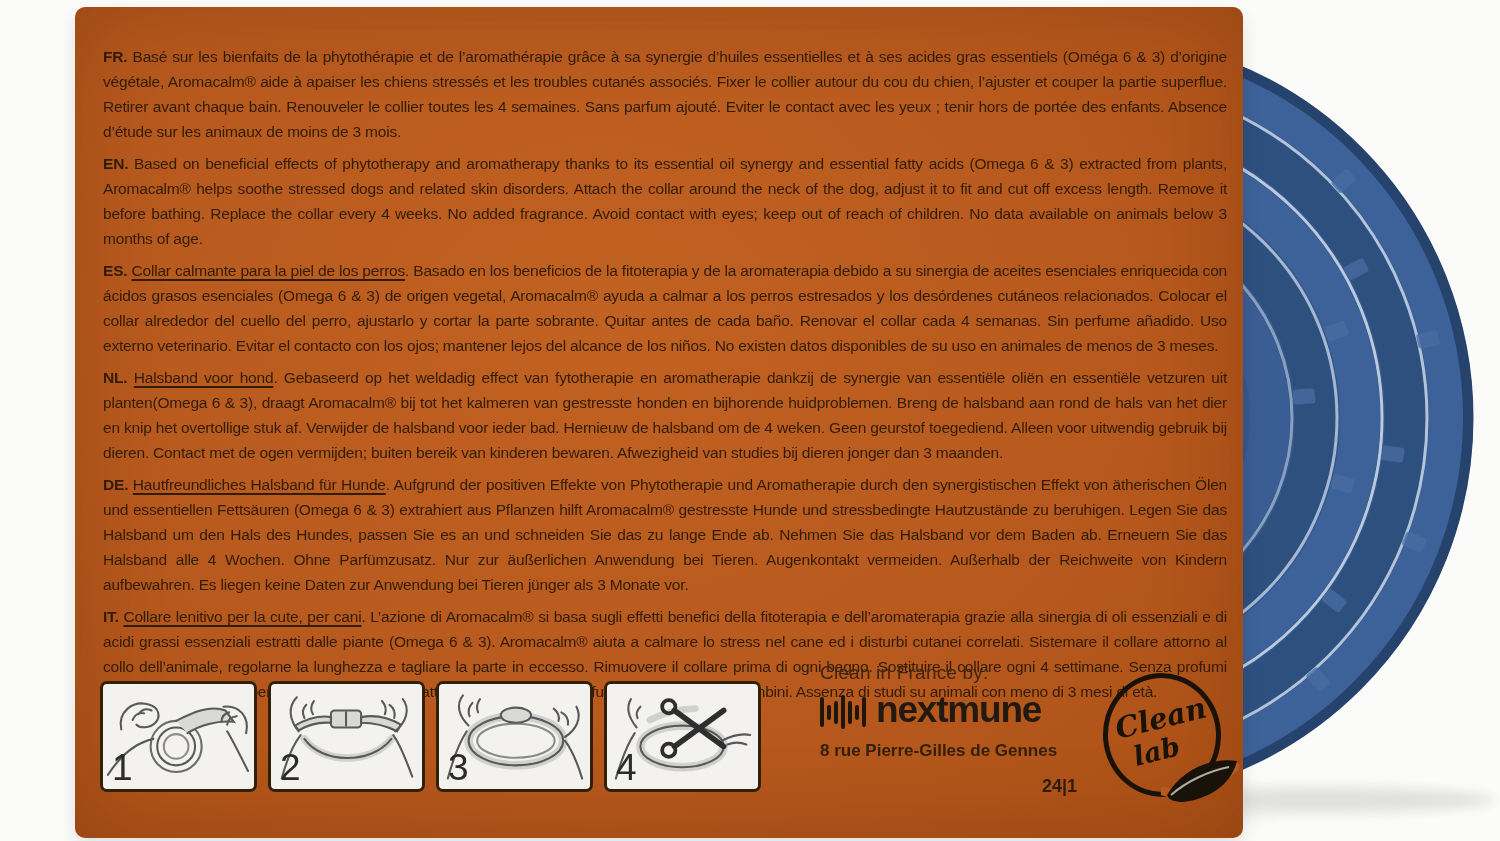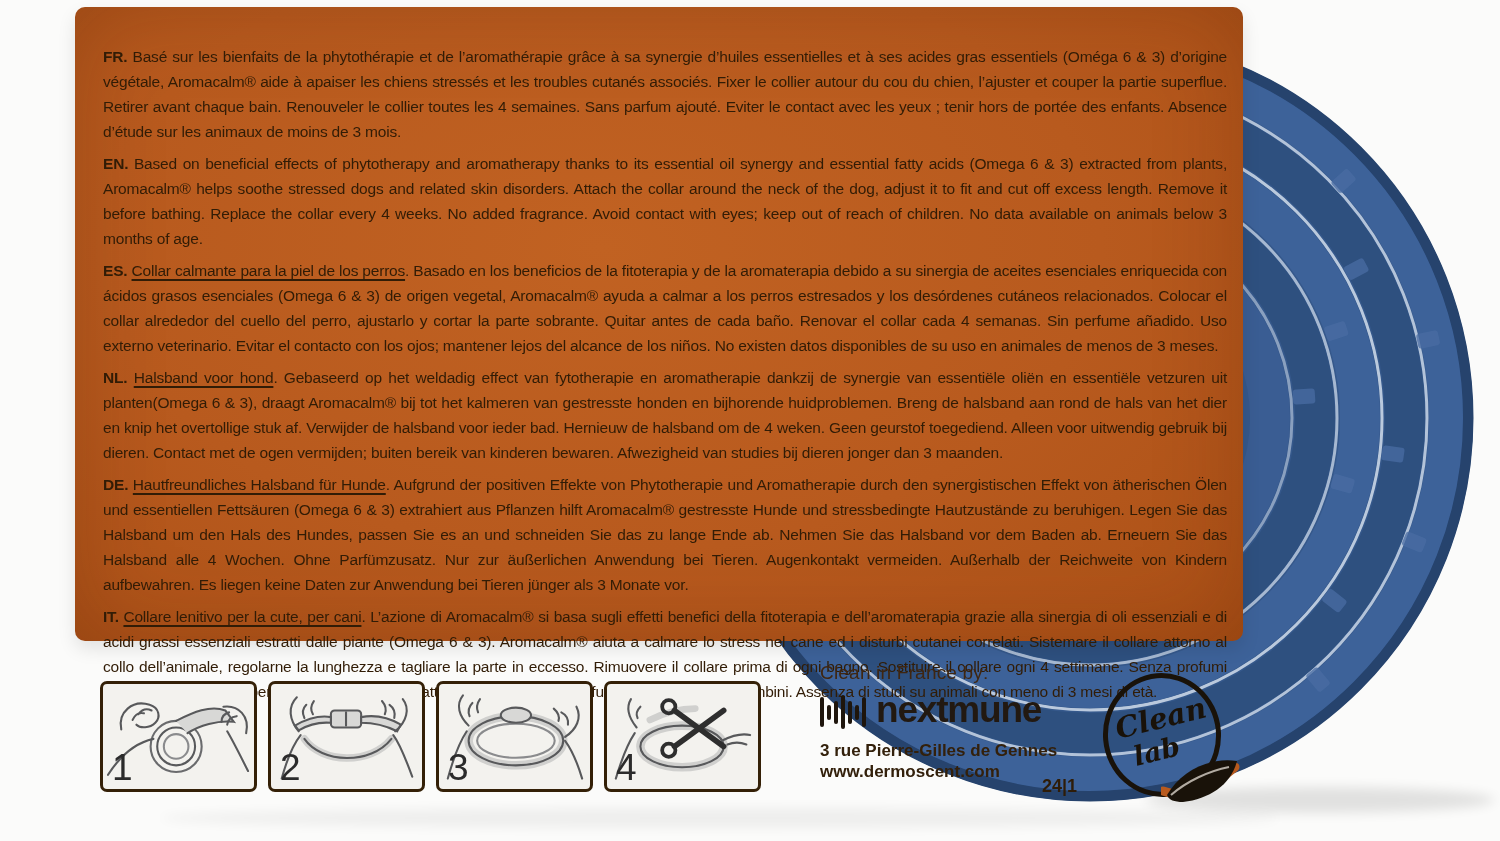--- a/index.html
+++ b/index.html
@@ -4,21 +4,21 @@
 <style>
   * { margin:0; padding:0; box-sizing:border-box; }
   html,body { width:1500px; height:841px; overflow:hidden; background:#fbfbfa;
     font-family:"Liberation Sans", sans-serif; }
   .scene { position:relative; width:1500px; height:841px; }
 
   
   .collar-svg { position:absolute; left:0; top:0; z-index:1; }
 
   
-  .box { position:absolute; left:75px; top:7px; width:1168px; height:634px; z-index:2;
+  .box { position:absolute; left:75px; top:7px; width:1168px; height:831px; z-index:2;
     background:radial-gradient(ellipse at 45% 38%, #c16222 0%, #b85a1e 55%, #ab5016 100%);
     border-radius:10px;
     box-shadow: inset 0 0 90px rgba(70,25,0,.22), 0 8px 18px rgba(0,0,0,.10); }
 
   .text-block { padding:37px 16px 0 28px; }
   .lang-para { margin:0 0 7px 0; text-align:justify; color:#311c06;
     font-size:15.5px; line-height:25px; letter-spacing:-0.2px; }
   .lang-code { font-weight:700; }
   .lang-title { text-decoration:underline; text-underline-offset:3px; text-decoration-thickness:1.5px; }
   .lang-title:empty { display:none; }
@@ -184,22 +184,21 @@
             <i style="height:15px"></i>
             <i style="height:23px"></i>
             <i style="height:34px"></i>
             <i style="height:23px"></i>
             <i style="height:15px"></i>
             <i style="height:30px"></i>
         </span>
         <span class="brand-word">nextmune</span>
       </div>
       <div class="address">
-        <div>3 rue Pierre-Gilles de Gennes</div>
-        <div>www.dermoscent.com</div>
+        <div>8 rue Pierre-Gilles de Gennes</div>
       </div>
       <span class="batch">24|1</span>
     </div>
 
     <div class="cleanlab">
       <div class="cl-circle">
         <span class="cl-line1">Clean</span>
         <span class="cl-line2">lab</span>
       </div>
       <svg class="cl-leaf" width="80" height="58" viewBox="0 0 80 58">

